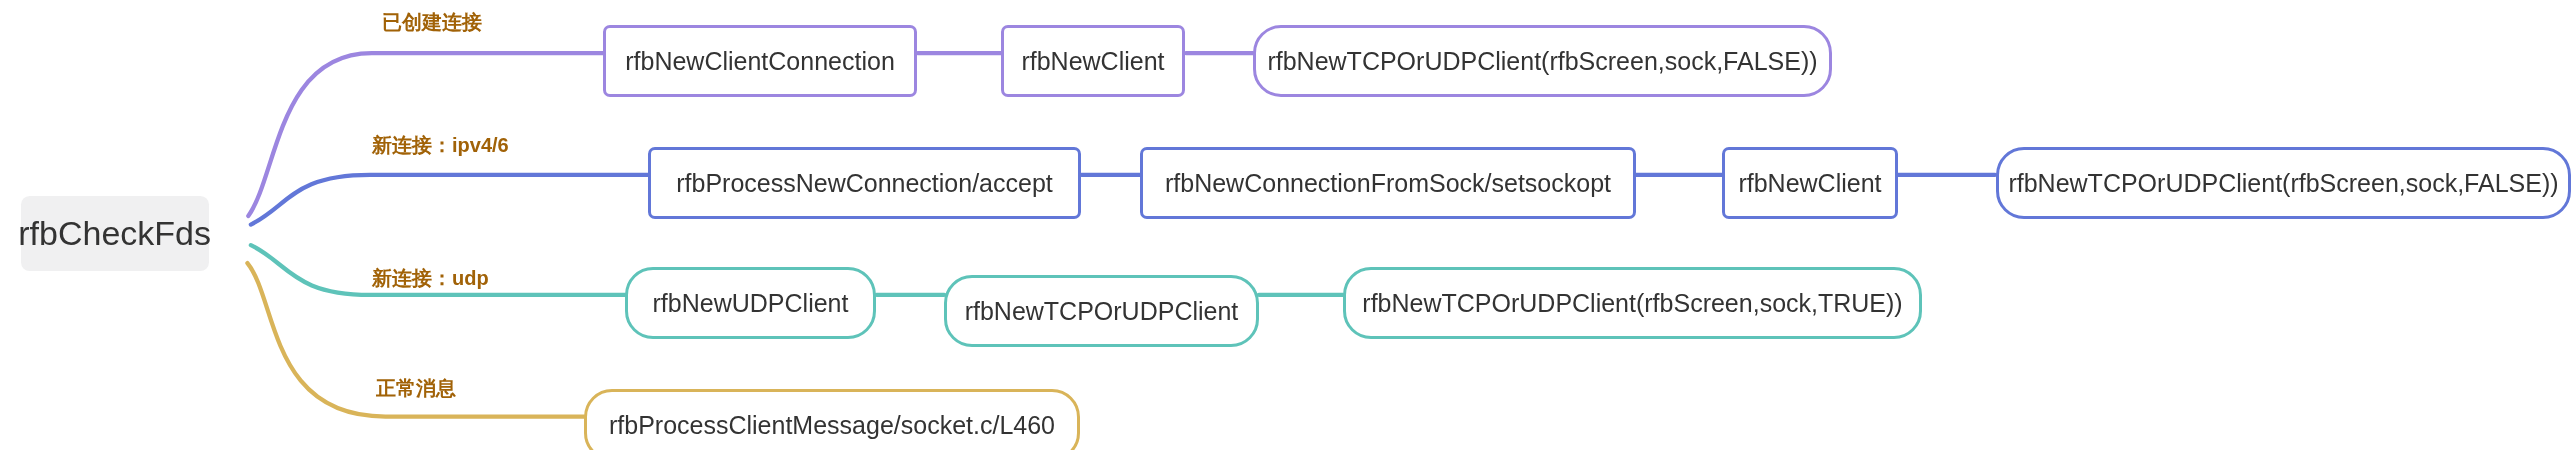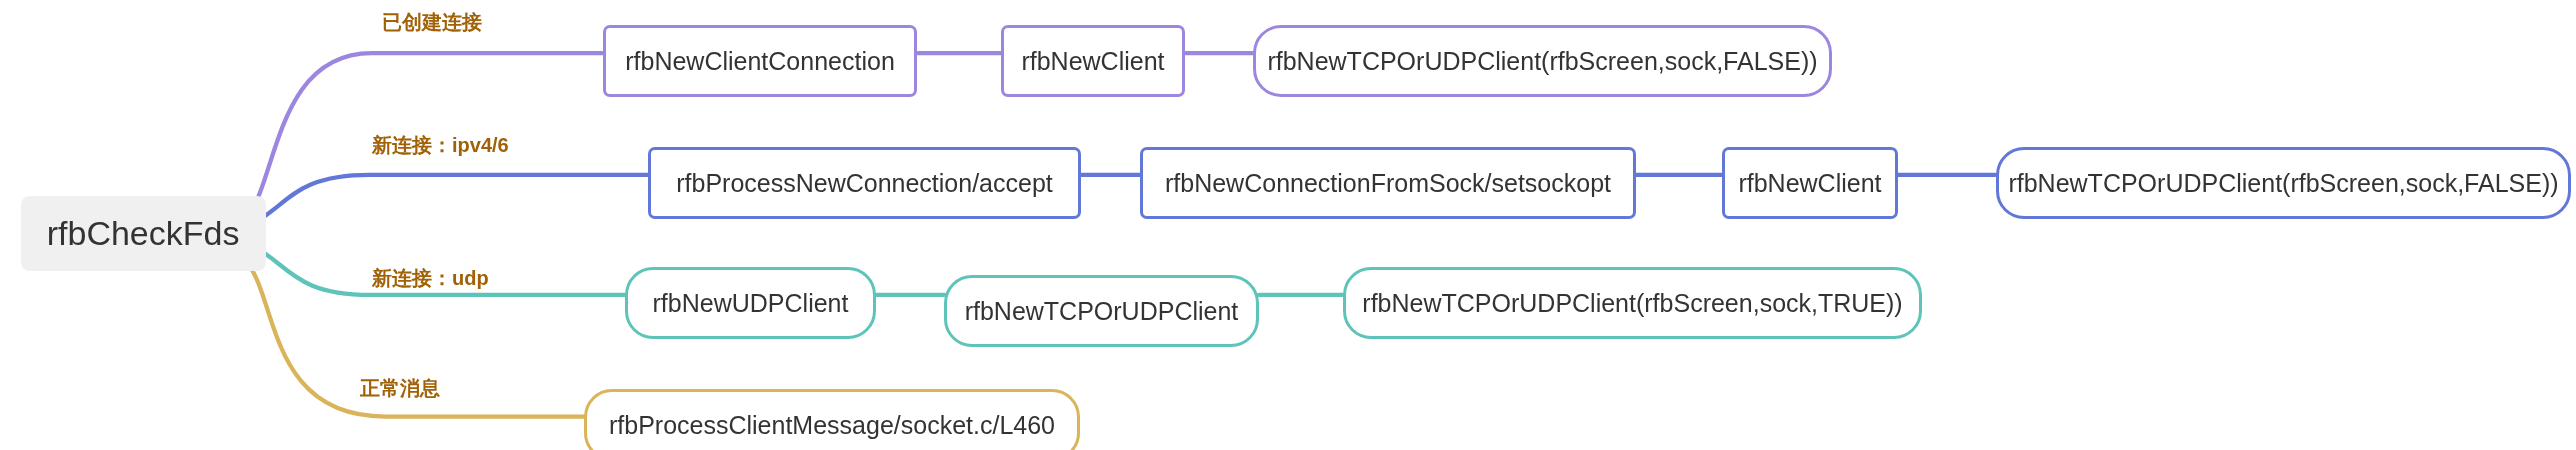--- a/index.html
+++ b/index.html
@@ -24,21 +24,21 @@
   }
   .node.rect{border-radius:6.9px;}
   .node.pill{border-radius:28px;}
   .branch-label{
     position:absolute;
     font-size:20px;color:#a16207;
     white-space:nowrap;line-height:31px;font-weight:bold;
   }
   .root-node{
     position:absolute;
-    left:20.6px;top:196px;width:245px;height:75px;
+    left:20.6px;top:196px;width:188px;height:75px;
     border-radius:8.6px;
     display:flex;align-items:center;justify-content:center;
     font-size:34px;
   }
 </style>
 </head>
 <body>
 
 <div class="canvas">
 
@@ -49,21 +49,21 @@
     <path d="M 287 307 C 322 350, 312 486, 448 486 L 680 486" stroke="#d9b459"></path>
   </svg>
 
   <div class="root-node" style="background-color: rgb(240, 240, 241);">
     <span style="color: rgb(51, 51, 51);">rfbCheckFds</span>
   </div>
 
   <div class="branch-label" style="left:382px;top:6.9px;">已创建连接</div>
   <div class="branch-label" style="left:372px;top:130px;">新连接：ipv4/6</div>
   <div class="branch-label" style="left:372px;top:263px;">新连接：udp</div>
-  <div class="branch-label" style="left:360px;top:373px;">正常消息</div>
+  <div class="branch-label" style="left:376px;top:373px;">正常消息</div>
 
   <div class="node rect" style="left: 603px; top: 25px; width: 314px; border-color: rgb(156, 134, 224);">rfbNewClientConnection</div>
   <div class="node rect" style="left: 1001px; top: 25px; width: 184px; border-color: rgb(156, 134, 224);">rfbNewClient</div>
   <div class="node pill" style="left: 1253px; top: 25px; width: 579px; border-color: rgb(156, 134, 224);">rfbNewTCPOrUDPClient(rfbScreen,sock,FALSE))</div>
 
   <div class="node rect" style="left: 648px; top: 147px; width: 433px; border-color: rgb(98, 119, 216);">rfbProcessNewConnection/accept</div>
   <div class="node rect" style="left: 1140px; top: 147px; width: 496px; border-color: rgb(98, 119, 216);">rfbNewConnectionFromSock/setsockopt</div>
   <div class="node rect" style="left: 1722px; top: 147px; width: 176px; border-color: rgb(98, 119, 216);">rfbNewClient</div>
   <div class="node pill" style="left: 1996px; top: 147px; width: 575px; border-color: rgb(98, 119, 216);">rfbNewTCPOrUDPClient(rfbScreen,sock,FALSE))</div>
 

